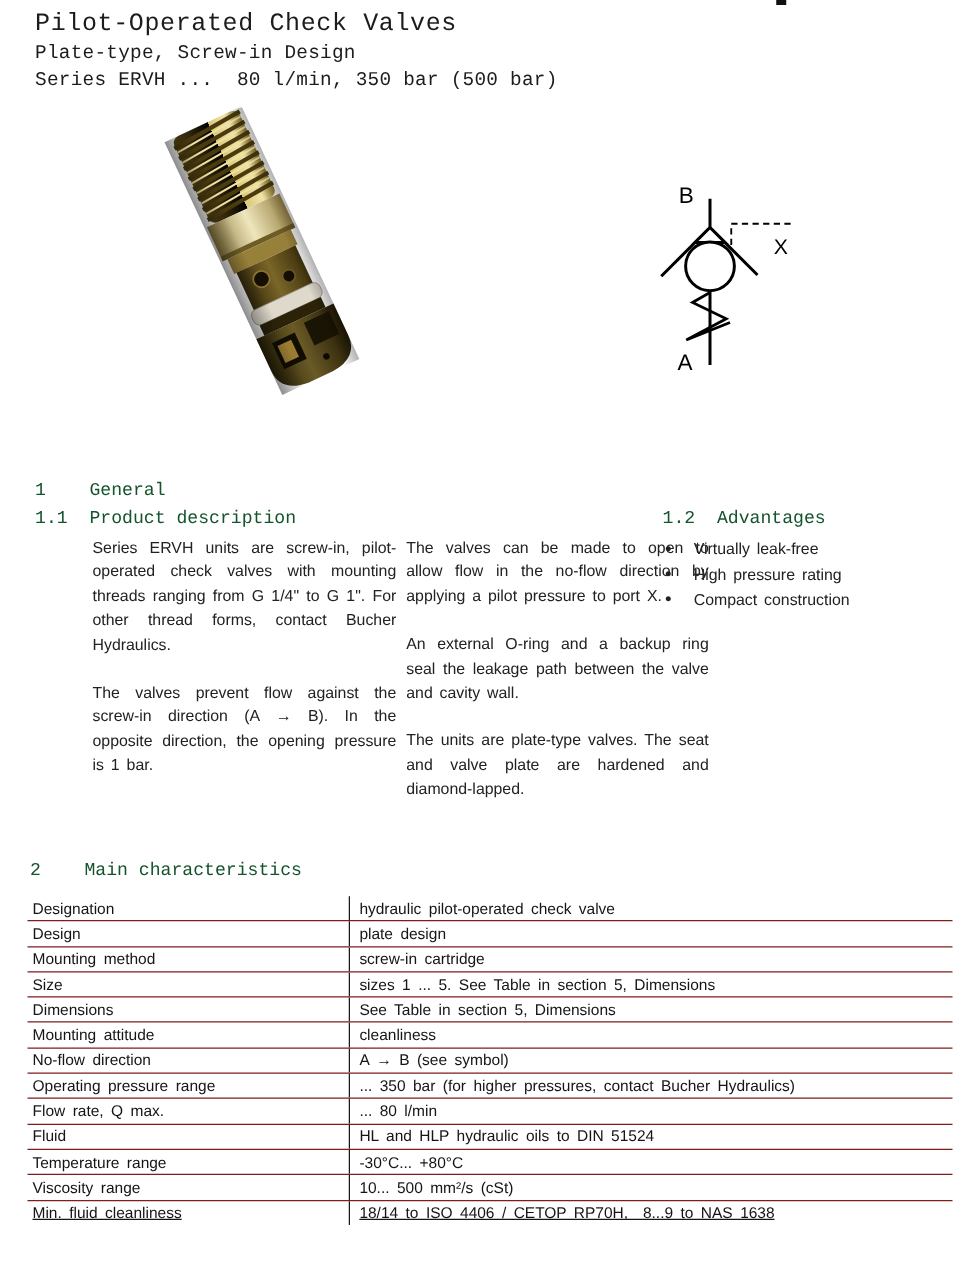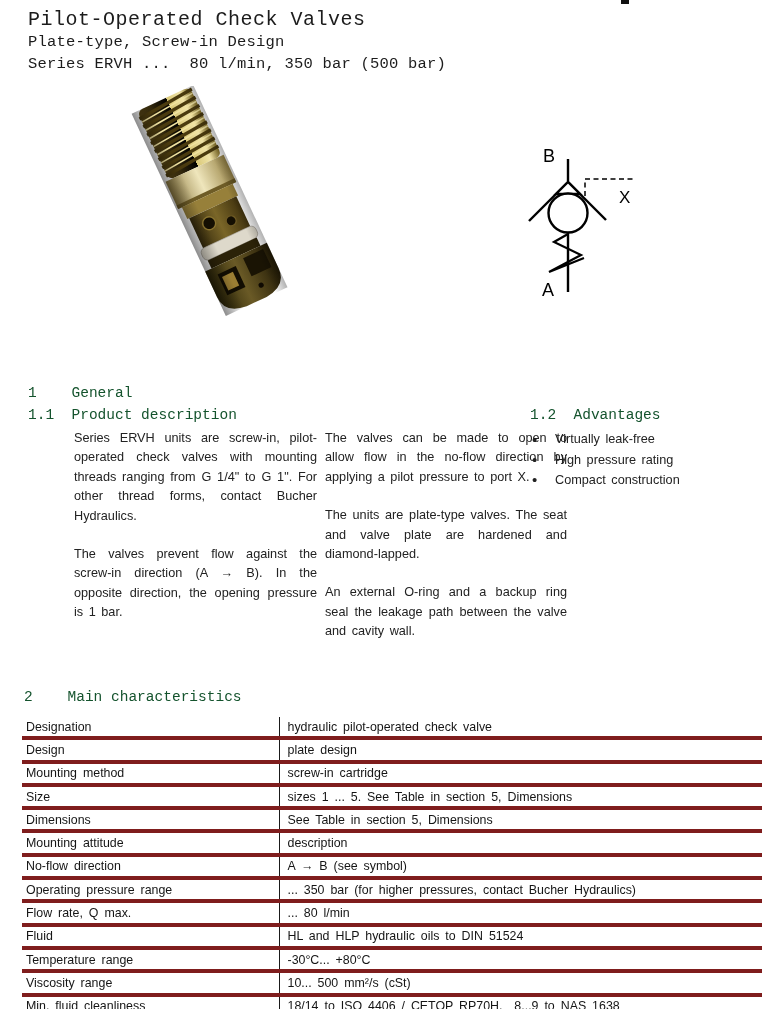--- a/index.html
+++ b/index.html
@@ -28,21 +28,21 @@
   #col2 { left:277px; width:242px; }
   .bodycol p { margin:0 0 19px 0; }
 
   .adv-list { position:absolute; left:532px; top:429px; font-size:12.7px; color:#222; }
   .adv-item { display:flex; align-items:center; height:20.4px; word-spacing:2px; }
   .adv-item .bullet { width:23px; font-size:15px; line-height:1; }
 
   table.chars { position:absolute; left:22px; top:717px; width:740px;
                 border-collapse:collapse; table-layout:fixed;
                 font-size:12.4px; color:#151515; word-spacing:2.5px; }
-  .chars td { border-bottom:4px solid #7f1d1d; height:19.3px; padding:0 0 0 4px;
+  .chars td { border-bottom:1px solid #7f1d1d; height:19.3px; padding:0 0 0 4px;
               vertical-align:middle; white-space:pre; overflow:hidden; }
   .chars td.val { border-left:1px solid #1a1a1a; padding-left:8px; }
   .chars tr.last td { border-bottom:none;text-decoration:underline; }
 </style>
 </head>
 <body>
 
 <div class="page">
 
   <div class="corner-mark"></div>
@@ -143,22 +143,22 @@
   <div id="h-general" class="heading mono">1    General</div>
   <div id="h-proddesc" class="heading mono">1.1  Product description</div>
   <div id="h-adv" class="heading mono">1.2  Advantages</div>
 
   <div id="col1" class="bodycol">
     <p>Series ERVH units are screw-in, pilot-operated check valves with mounting threads ranging from G 1/4" to G 1". For other thread forms, contact Bucher Hydraulics.</p>
     <p>The valves prevent flow against the screw-in direction (A → B). In the opposite direction, the opening pressure is 1 bar.</p>
   </div>
   <div id="col2" class="bodycol">
     <p>The valves can be made to open to allow flow in the no-flow direction by applying a pilot pressure to port X.</p>
+    <p>An external O-ring and a backup ring seal the leakage path between the valve and cavity wall.</p>
     <p>The units are plate-type valves. The seat and valve plate are hardened and diamond-lapped.</p>
-    <p>An external O-ring and a backup ring seal the leakage path between the valve and cavity wall.</p>
   </div>
 
   <div class="adv-list">
     <div class="adv-item">
       <span class="bullet">•</span>
       <span>Virtually leak-free</span>
     </div>
     <div class="adv-item">
       <span class="bullet">•</span>
       <span>High pressure rating</span>
@@ -192,21 +192,21 @@
       <tr>
         <td>Size</td>
         <td class="val">sizes 1 ... 5. See Table in section 5, Dimensions</td>
       </tr>
       <tr>
         <td>Dimensions</td>
         <td class="val">See Table in section 5, Dimensions</td>
       </tr>
       <tr>
         <td>Mounting attitude</td>
-        <td class="val">description</td>
+        <td class="val">cleanliness</td>
       </tr>
       <tr>
         <td>No-flow direction</td>
         <td class="val">A → B (see symbol)</td>
       </tr>
       <tr>
         <td>Operating pressure range</td>
         <td class="val">... 350 bar (for higher pressures, contact Bucher Hydraulics)</td>
       </tr>
       <tr>

